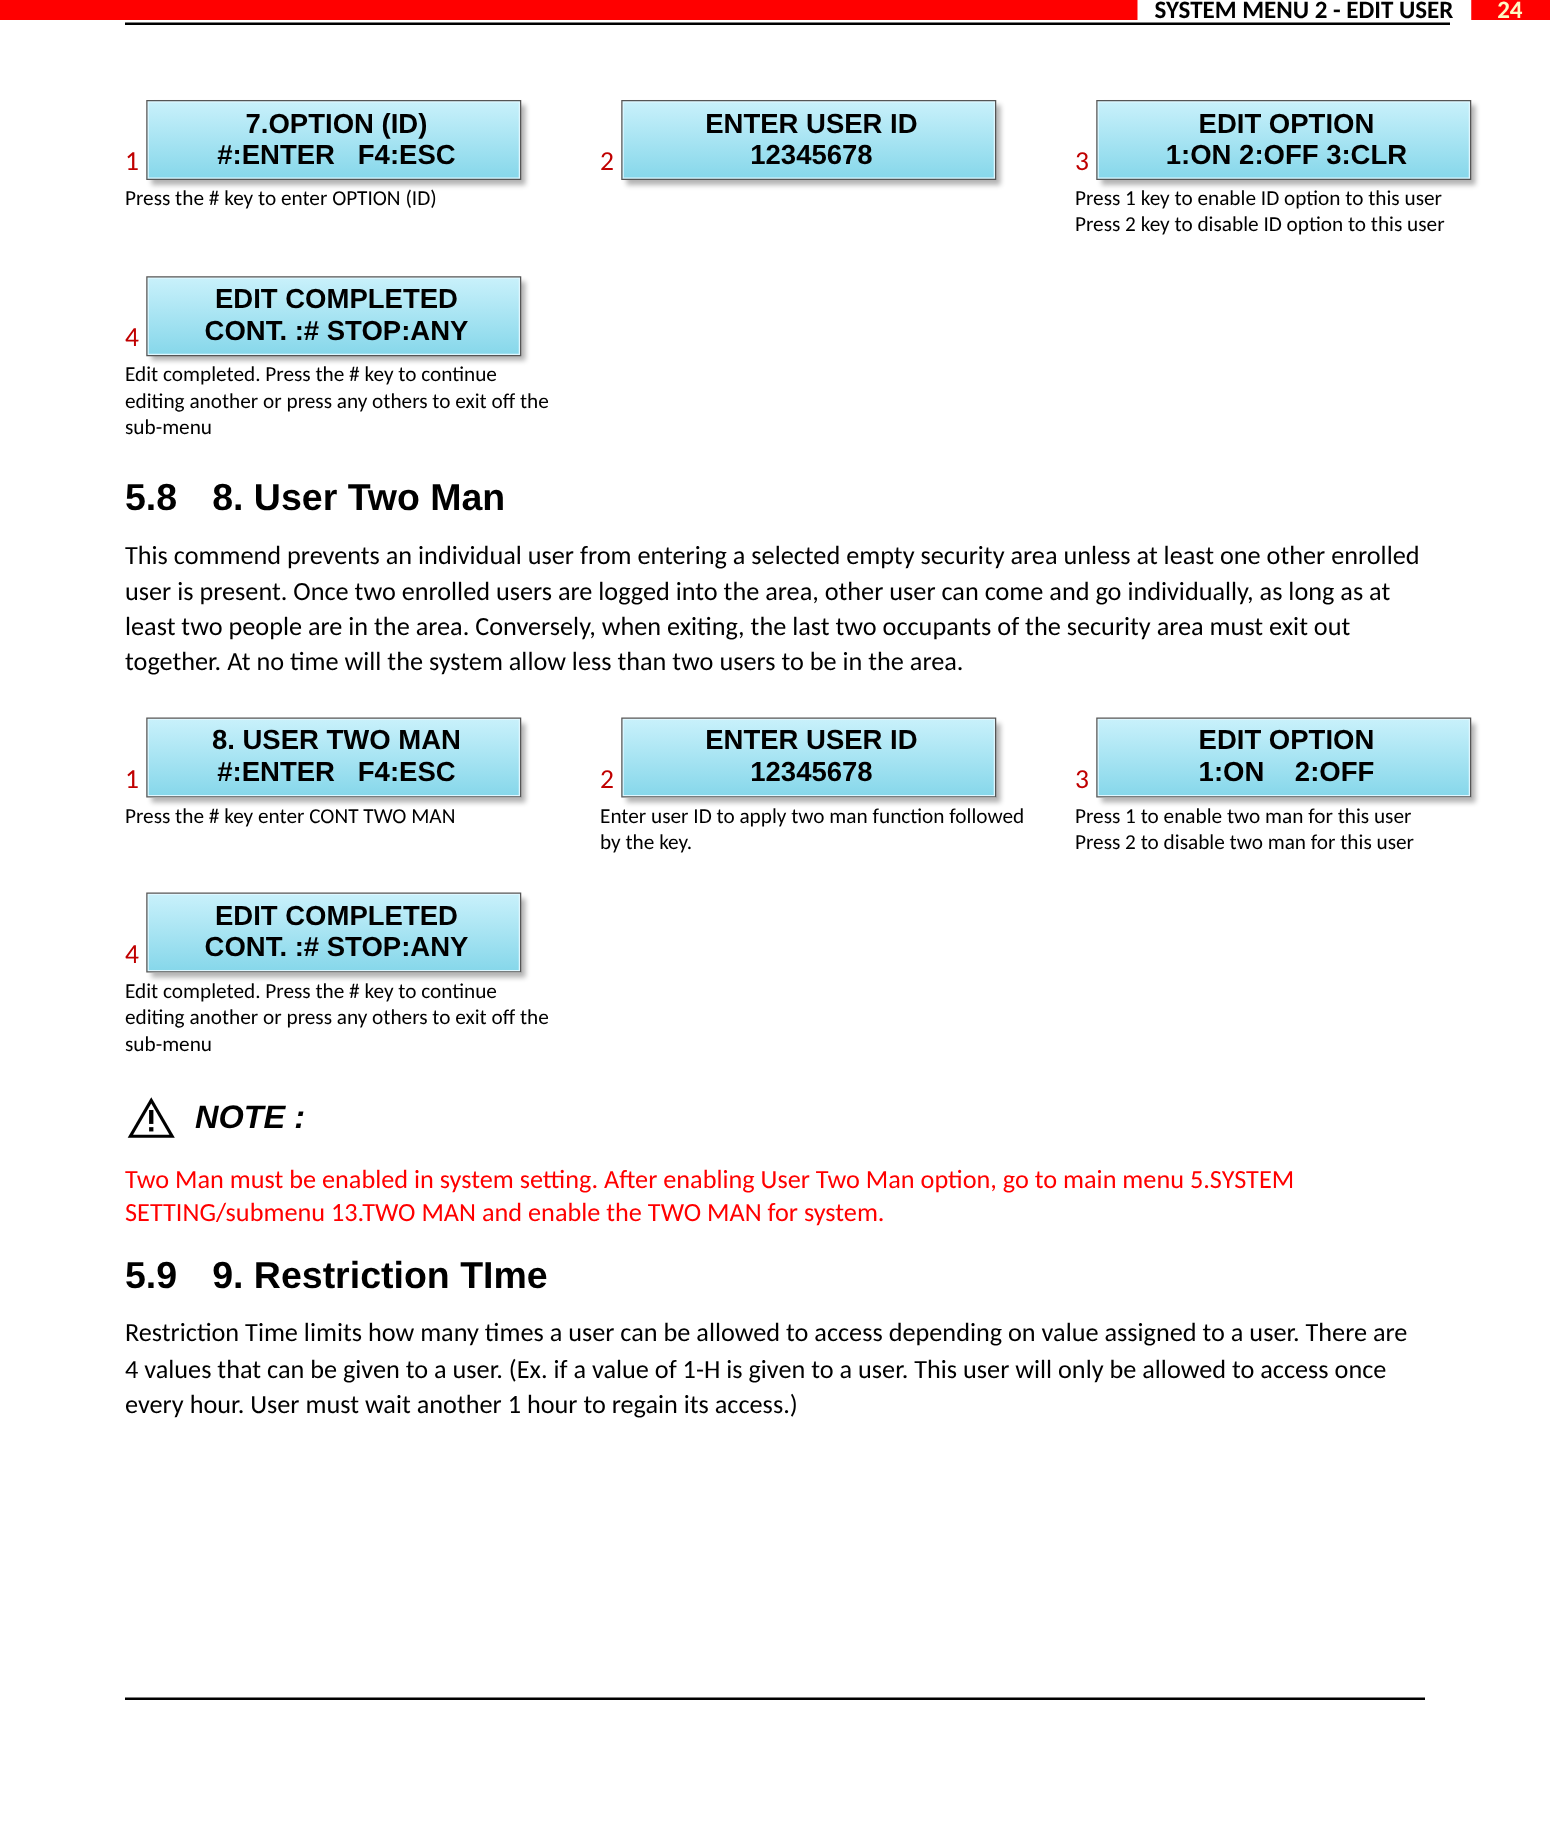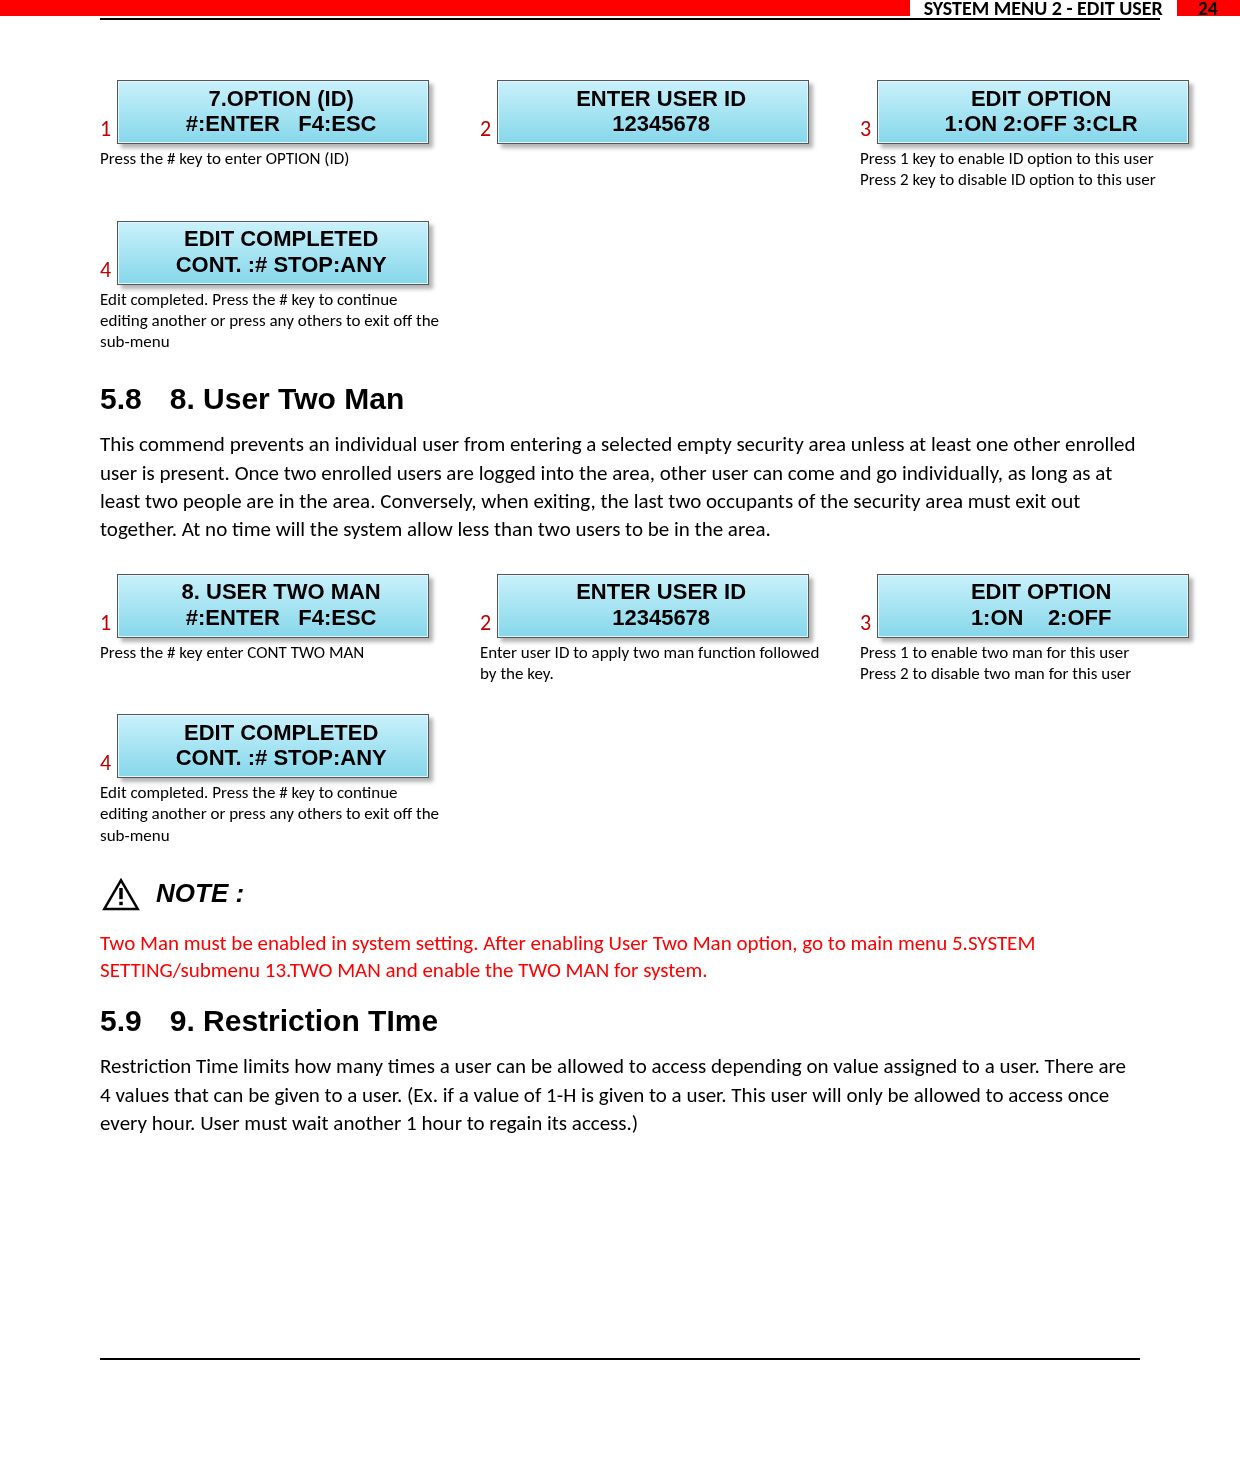--- a/index.html
+++ b/index.html
@@ -25,21 +25,21 @@
     background: #fff;
     color: #000;
     font-weight: bold;
     font-size: 20px;
     display: flex;
     align-items: center;
     padding: 0 14px;
     border-right: 3px solid #ff0000;
   }
   .topbar-pagenum {
-    color: #000000;
+    color: #fef9c3;
     font-weight: bold;
     font-size: 20px;
     display: flex;
     align-items: center;
     padding: 0 22px 0 18px;
   }
   .rule {
     height: 2px;
     background: #000;
     margin: 0 80px 0 100px;
@@ -65,21 +65,21 @@
   .step-num {
     color: #c00000;
     font-size: 22px;
     line-height: 1;
     margin-bottom: 4px;
   }
   .lcd {
     background: linear-gradient(#c9f1fb,#86d7ea);
     border: 1px solid #555;
     box-shadow: inset 0 0 0 1px #dff7ff, 4px 4px 4px rgba(0,0,0,0.3);
-    padding: 4px 8px 6px 24px;
+    padding: 4px 8px 6px 12px;
     text-align: center;
     width: 278px;
     min-height: 52px;
     display: flex;
     flex-direction: column;
     justify-content: center;
   }
   .lcd-line {
     font-family: Arial, sans-serif;
     font-weight: 900;

